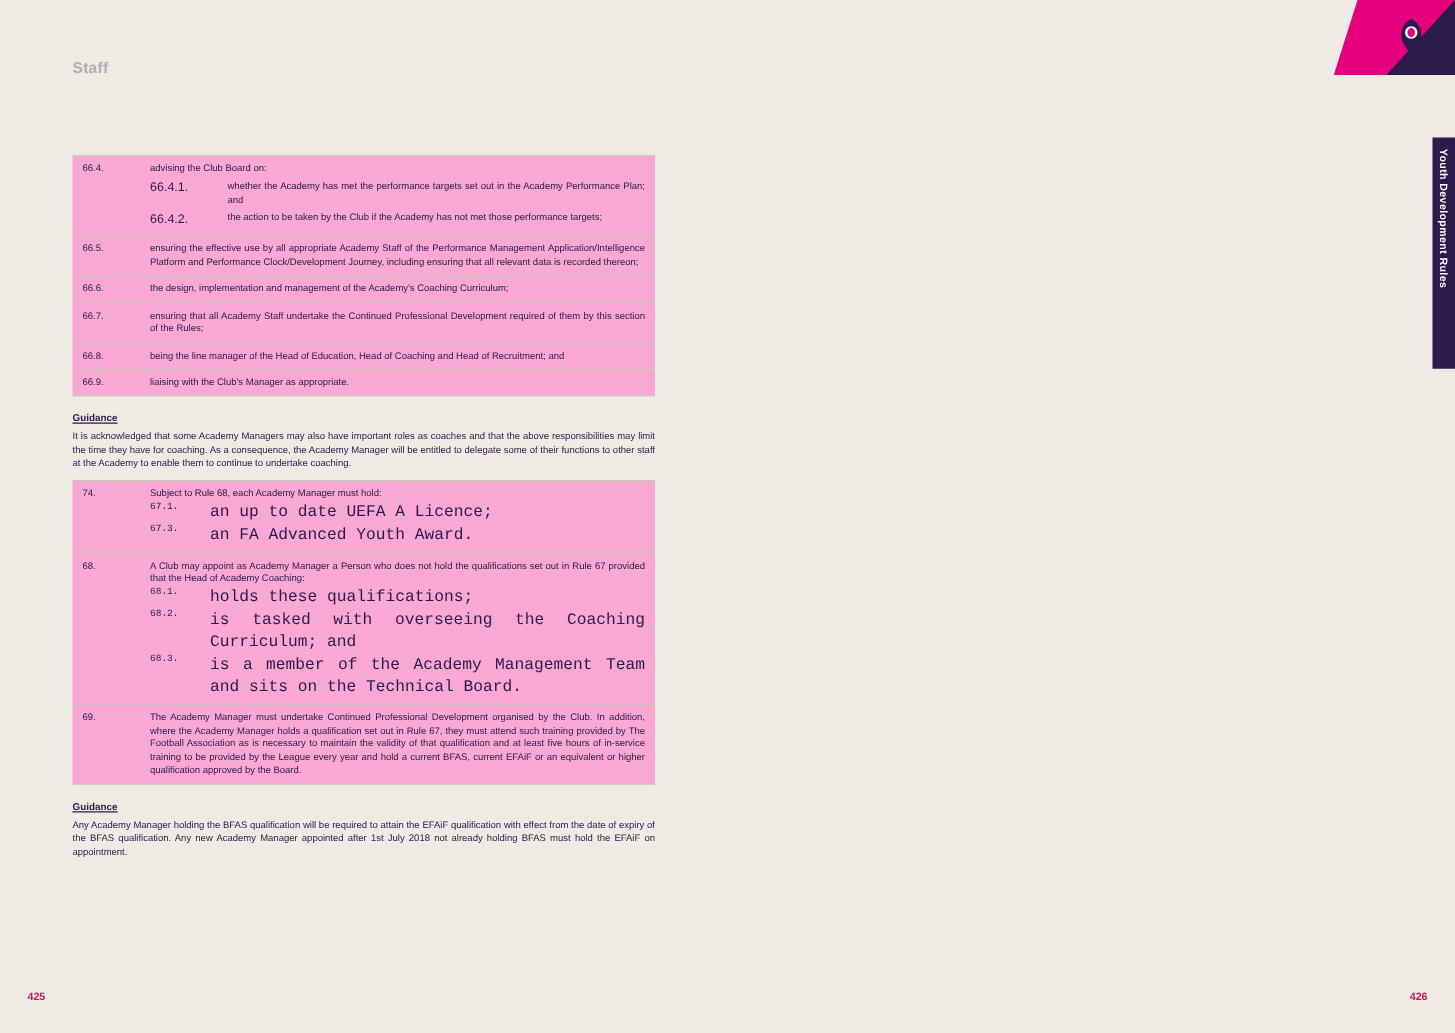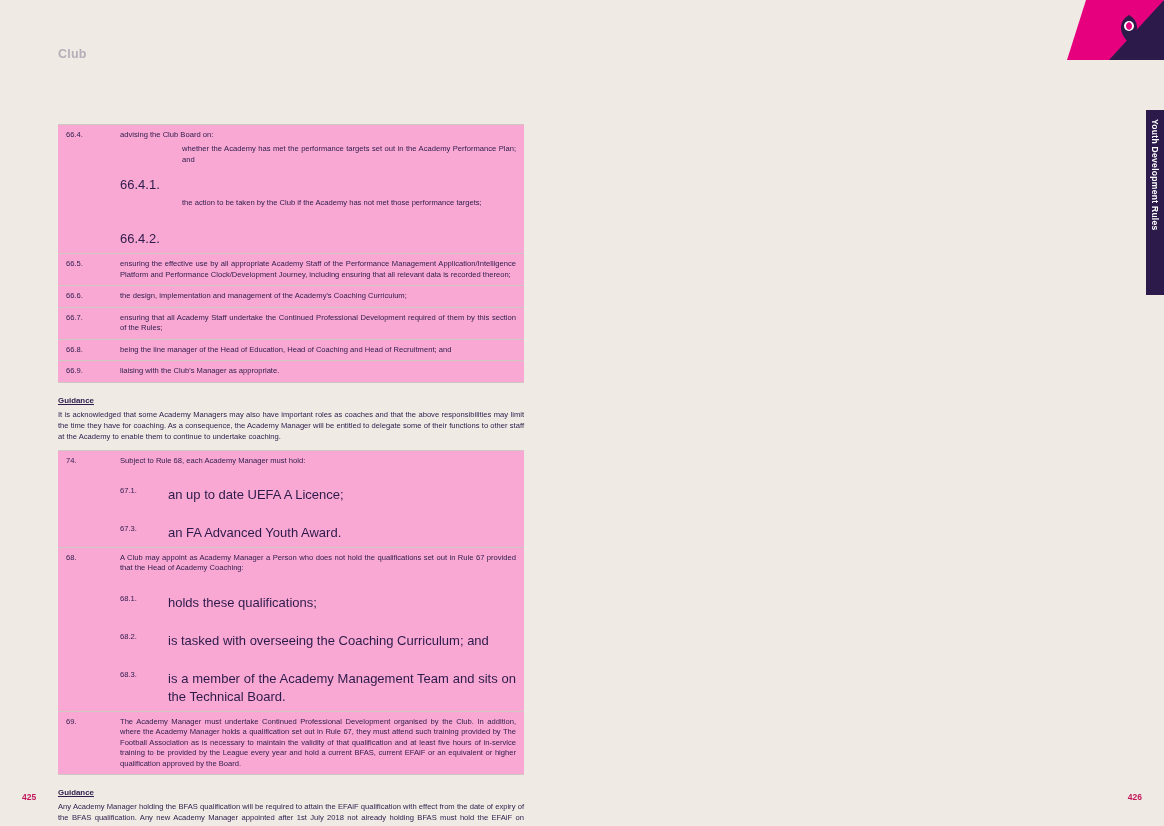--- a/index.html
+++ b/index.html
@@ -87,27 +87,28 @@
   }
   .body {
     flex:1 1 auto;
     font-size:7.6px;
     line-height:1.38;
     text-align:justify;
     color:#2c1b4a;
   }
   .sub {
     display:flex;
-    margin-top:20px;
+    margin-top:0;
+    font-family:Liberation Mono, monospace;
   }
   .sub .snum { flex:0 0 48px; font-size:7.6px; line-height:1.38; }
   .sub .sbody { flex:1 1 auto; font-size:13px; line-height:1.38; text-align:justify; }
 
   .sub2 { display:flex; margin-top:4px; }
-  .sub2 .snum { flex:0 0 62px; font-size:13px; line-height:1.38;margin-top:32px; }
+  .sub2 .snum { flex:0 0 62px; font-size:10px; line-height:1.38; }
   .sub2 .sbody { flex:1 1 auto; font-size:7.6px; line-height:1.38; text-align:justify; }
 
   .guidance {
     margin:13px 0 4px;
   }
   .guidance-title {
     font-size:7.9px;
     font-weight:bold;
     text-decoration:underline;
     color:#2c1b4a;
@@ -129,21 +130,21 @@
     color:#c2185b;
   }
   .folio-left { left:22px; }
   .folio-right { right:22px; }
 </style>
 </head>
 <body>
 
 <div class="page page-left">
 
-  <div class="running-head rh-left">Club</div>
+  <div class="running-head rh-left">Staff</div>
 
   <div class="content content-left">
 
     <div class="block">
 
       <div class="row">
         <div class="num">66.4.</div>
         <div class="body">
           <div>advising the Club Board on:</div>
           <div class="sub2">

